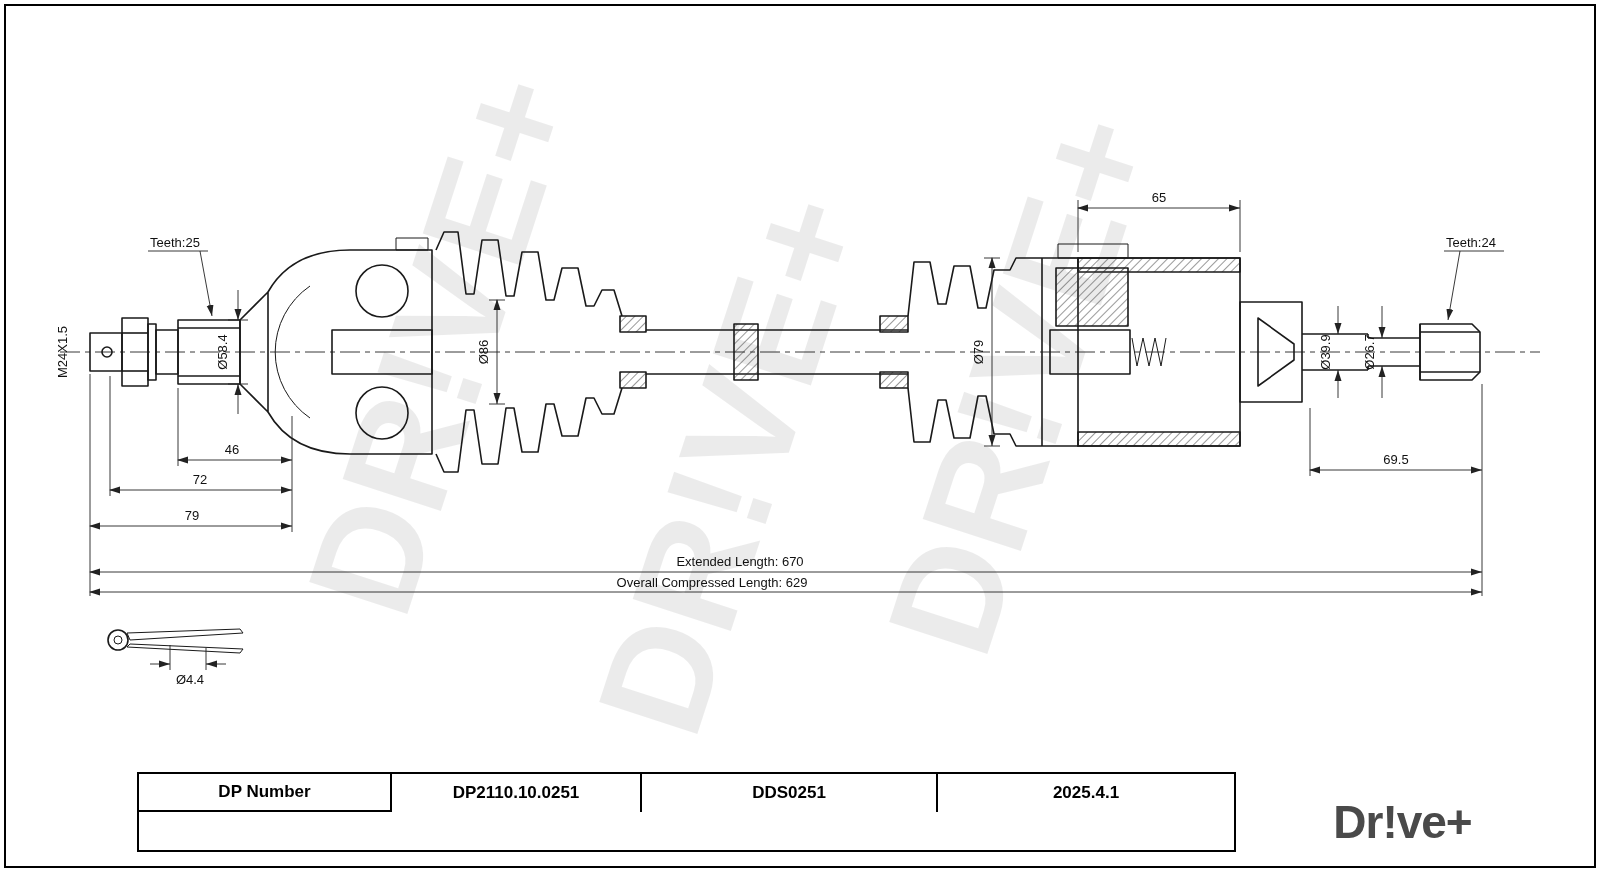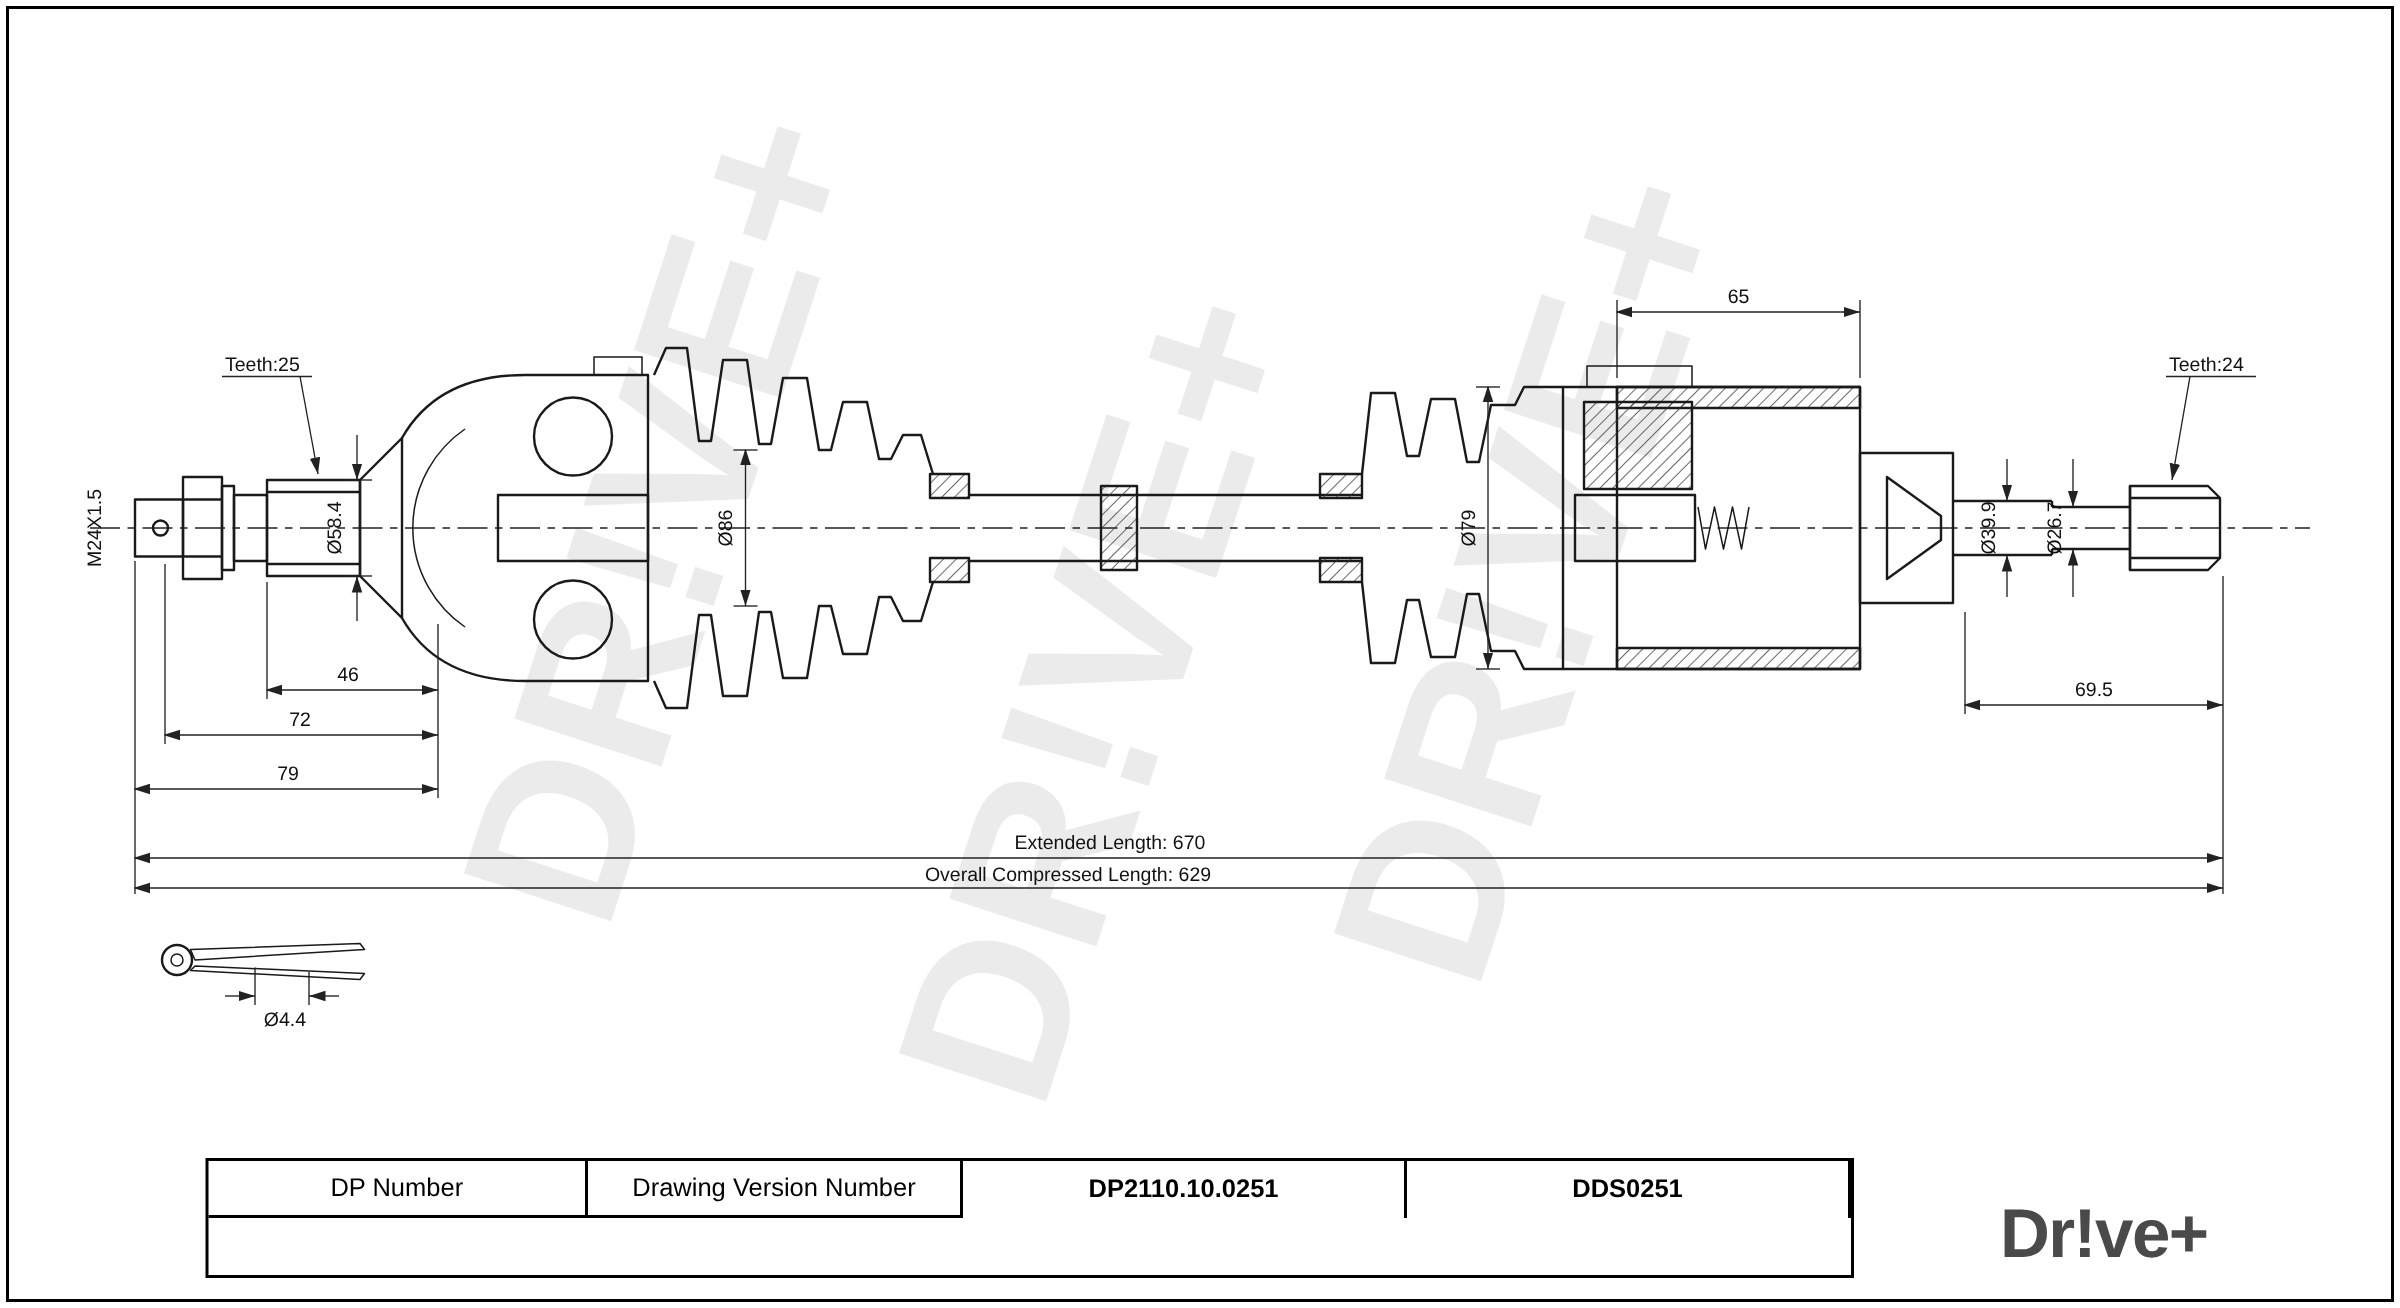--- a/index.html
+++ b/index.html
@@ -29,21 +29,21 @@
     grid-template-rows:38px 38px; border:2px solid #000; box-sizing:content-box;
     background:#fff;
   }
   .tb-cell {
     display:flex; align-items:center; justify-content:center;
     border-right:2px solid #000; border-bottom:2px solid #000;
     font-size:17px; color:#000; box-sizing:border-box; overflow:hidden;
   }
   .tb-cell.last-col { border-right:none; }
   .tb-cell.last-row { border-bottom:none;font-weight:bold; }
-  .tb-header { font-weight:normal; }
+  .tb-header { font-weight:bold; }
   .logo {
     position:absolute; left:1290px; top:794px; width:225px; height:56px;
     display:flex; align-items:center; justify-content:center;
     font-size:46px; font-weight:800; color:#4a4a4a; letter-spacing:-1px;
   }
 </style>
 </head>
 <body>
 
 <div class="page">
@@ -220,19 +220,19 @@
       <line class="dim" x1="170" y1="645" x2="170" y2="670"></line>
       <line class="dim" x1="206" y1="648" x2="206" y2="670"></line>
       <line class="dim" x1="150" y1="664" x2="170" y2="664" marker-end="url(#aE)"></line>
       <line class="dim" x1="226" y1="664" x2="206" y2="664" marker-end="url(#aE)"></line>
       <text class="dimtxt" x="190" y="684" text-anchor="middle">Ø4.4</text>
     </g>
   </svg>
 
   <div class="title-block">
     <div class="tb-cell tb-header">DP Number</div>
-    <div class="tb-cell tb-header">Drawing Version Number</div>
     <div class="tb-cell tb-value last-row">DP2110.10.0251</div>
     <div class="tb-cell tb-value last-row">DDS0251</div>
+    <div class="tb-cell tb-value last-row last-col">2025.4.1</div>
   </div>
 
   <div class="logo">Dr!ve+</div>
 </div>
 
 </body></html>

